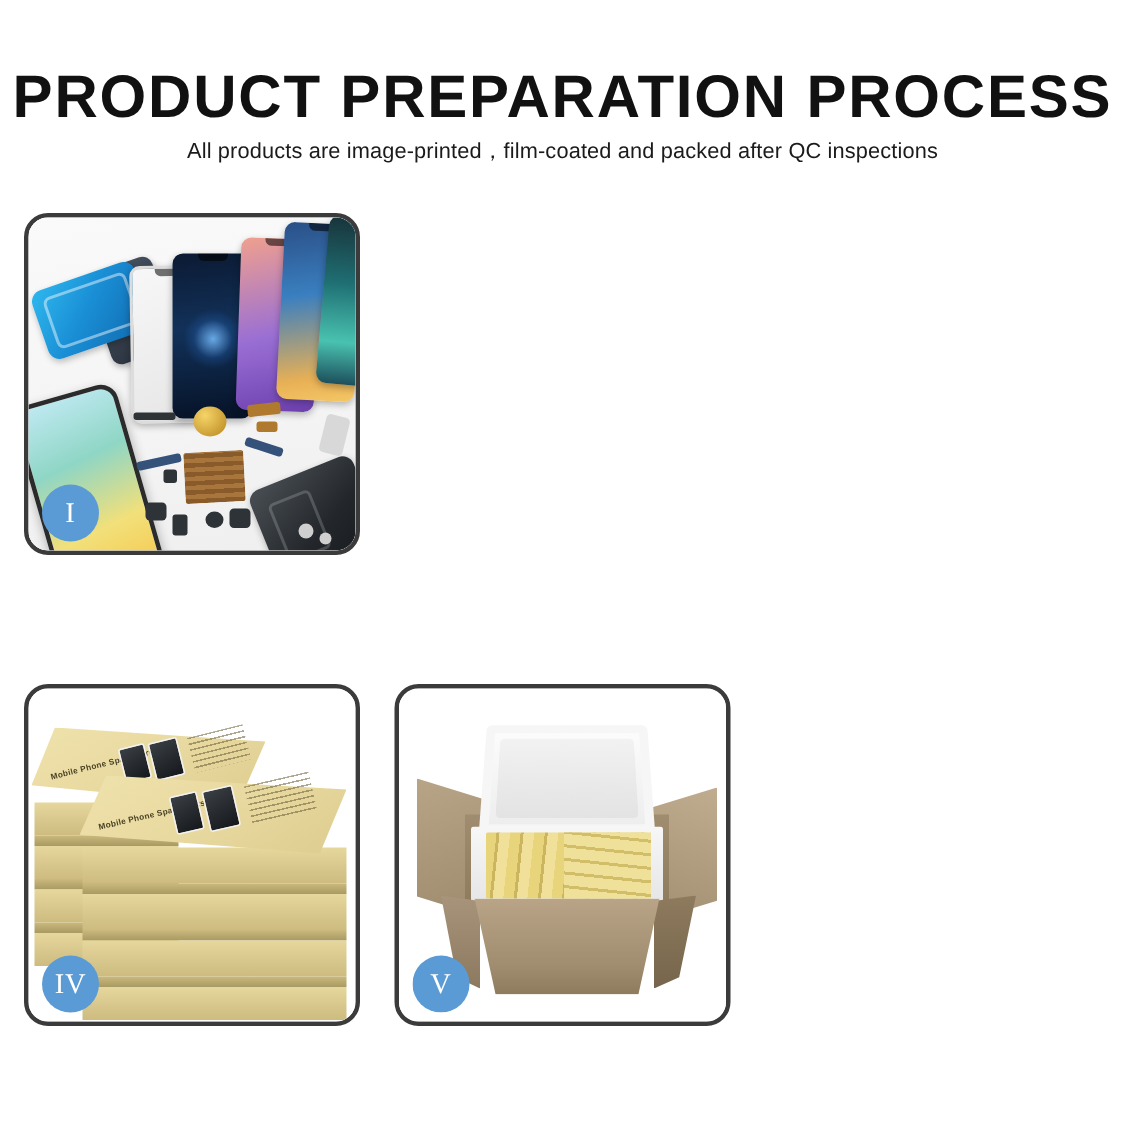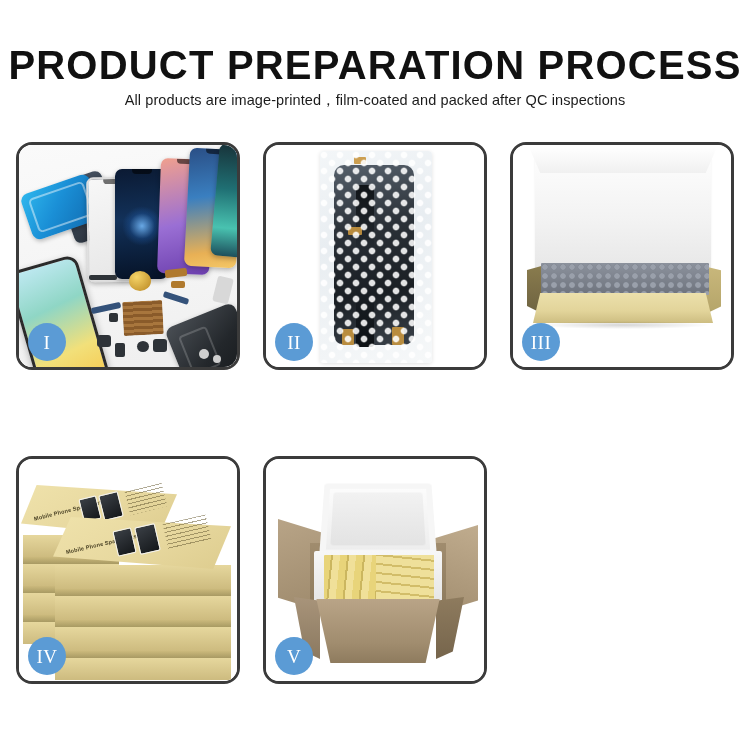--- a/index.html
+++ b/index.html
@@ -334,48 +334,21 @@
         <div class="chip" style="left:146px;top:124px;width:22px;height:8px;transform:rotate(-6deg);"></div>
         <div class="chip" style="left:152px;top:136px;width:14px;height:7px;"></div>
         <div class="part" style="left:180px;top:204px;width:10px;height:10px;border-radius:50%;background:#cfcfcf;"></div>
         <div class="part" style="left:194px;top:210px;width:8px;height:8px;border-radius:50%;background:#cfcfcf;"></div>
         <div class="part" style="left:196px;top:132px;width:16px;height:26px;border-radius:3px;background:#d8d8d8;transform:rotate(14deg);"></div>
 
         <div class="badge">I</div>
       </div>
     </div>
 
-    <div class="panel r0 c1">
-      <div class="stage">
-        <div class="bw-wrap">
-          <div class="bw-bag"></div>
-          <div class="bw-inner"></div>
-          <div class="bw-strip"></div>
-          <div class="tape" style="left:34px;top:6px;width:12px;height:7px;"></div>
-          <div class="tape" style="left:28px;top:76px;width:14px;height:8px;"></div>
-          <div class="tape" style="left:22px;top:178px;width:12px;height:16px;"></div>
-          <div class="tape" style="left:72px;top:176px;width:12px;height:18px;"></div>
-          <div class="bubbles"></div>
-        </div>
-        <div class="badge">II</div>
-      </div>
-    </div>
-
-    <div class="panel r0 c2">
-      <div class="stage">
-        <div class="b3-lid"></div>
-        <div class="b3-lidtop"></div>
-        <div class="b3-left"></div>
-        <div class="b3-right"></div>
-        <div class="b3-wrap"></div>
-        <div class="b3-front"></div>
-        <div class="b3-shadow"></div>
-        <div class="badge">III</div>
-      </div>
-    </div>
+
 
     <div class="panel r1 c0">
       <div class="stage">
         <div class="stack">
 
           <div class="sb-front" style="left:4px;top:76px;width:96px;height:22px;"></div>
           <div class="sb-side" style="left:4px;top:98px;width:96px;height:7px;"></div>
           <div class="sb-front" style="left:4px;top:105px;width:96px;height:22px;"></div>
           <div class="sb-side" style="left:4px;top:127px;width:96px;height:7px;"></div>
           <div class="sb-front" style="left:4px;top:134px;width:96px;height:22px;"></div>

